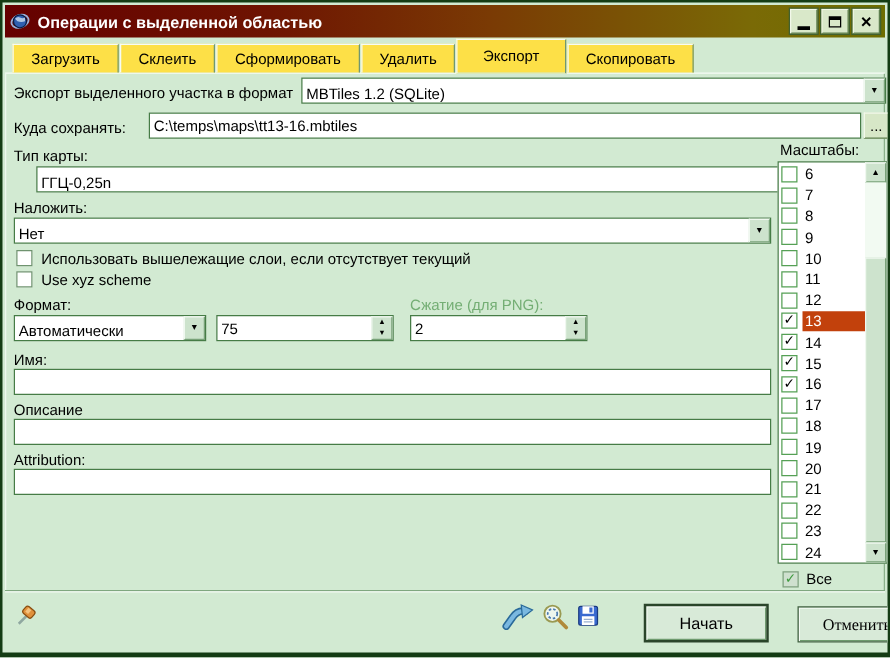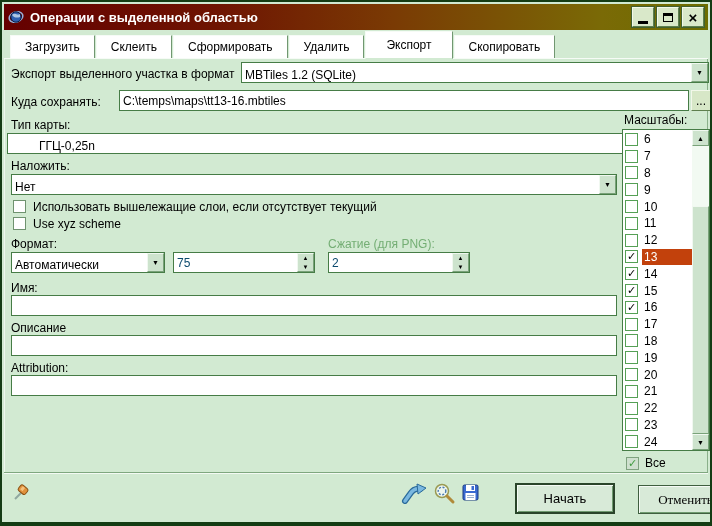--- a/index.html
+++ b/index.html
@@ -26,21 +26,21 @@
     display:flex; align-items:center; justify-content:center;
     font-size:12px; font-weight:bold; color:#000; cursor:default;
   }
   .glyph-min { display:block; width:10px; height:3px; background:#000; margin-top:11px; }
   
   #tabbar { position:absolute; left:2px; top:30px; right:2px; height:27px;
     border-bottom:1px solid #f6fbf6; display:flex; align-items:flex-end; padding-left:6px; }
   .tab {
     height:23px; margin-right:1px; padding:0 14px;
     display:flex; align-items:center; justify-content:center;
-    background:#ffffff;
+    background:#fde047;
     border-top:1px solid #f6fbf6; border-left:1px solid #f6fbf6;
     border-right:1px solid #719771;
     font-size:12px; white-space:nowrap; cursor:default;
   }
   .tab.active {
     height:28px; position:relative; top:1px; z-index:2;
     border-bottom:1px solid #d2ead2;
     padding:0 20px;
   }
   
@@ -63,21 +63,21 @@
   .spin-col { flex-direction:column; padding:0; justify-content:space-between; }
   .spin-col span { display:flex; align-items:center; justify-content:center;
     height:50%; width:100%; font-size:6px; }
   input.txt {
     position:absolute; background:#fff; border:1px solid #467c46; height:21px;
     font-family:"Liberation Sans",sans-serif; font-size:12px; padding:0 3px; color:#000;
   }
   .spinedit { position:absolute; background:#fff; border:1px solid #467c46; height:21px;
     display:flex; }
   .spinedit .val { flex:1; padding:0 3px; display:flex; align-items:center;
-    font-size:12px; color:#0c4a6e;text-align:right; }
+    font-size:12px; color:#000000;text-align:right; }
   .cb { position:absolute; width:13px; height:13px; background:#fff;
     border:1px solid #6f936f; }
   .browse-btn, .push-btn {
     position:absolute; background:#d7e7c7;
     border-top:1px solid #f2f8ea; border-left:1px solid #f2f8ea;
     border-right:1px solid #5e7f4e; border-bottom:1px solid #5e7f4e;
     display:flex; align-items:center; justify-content:center; font-size:12px; cursor:default;
   }
   
   #scales-list { position:absolute; left:620px; top:127px; width:88px; height:322px;
@@ -151,21 +151,21 @@
     <div class="combo" style="left:236px; top:3px; width:468px;">
       <span class="val">MBTiles 1.2 (SQLite)</span>
       <span class="drop-btn">▼</span>
     </div>
 
     <span class="lbl" style="left:6px; top:36px;">Куда сохранять:</span>
     <input class="txt" style="left: 114px; top: 31px; width: 570px;" value="C:\temps\maps\tt13-16.mbtiles">
     <span class="browse-btn" style="left:686px; top:31px; width:20px; height:21px;">...</span>
 
     <span class="lbl" style="left:6px; top:59px;">Тип карты:</span>
-    <div class="combo" style="left:2px; top:74px; width:668px;padding-left:28px;">
+    <div class="combo" style="left:24px; top:74px; width:668px;">
       <span class="val">ГГЦ-0,25n</span>
       <span class="drop-btn">▼</span>
     </div>
 
     <span class="lbl" style="left:6px; top:100px;">Наложить:</span>
     <div class="combo" style="left:6px; top:115px; width:606px;">
       <span class="val">Нет</span>
       <span class="drop-btn">▼</span>
     </div>
 

